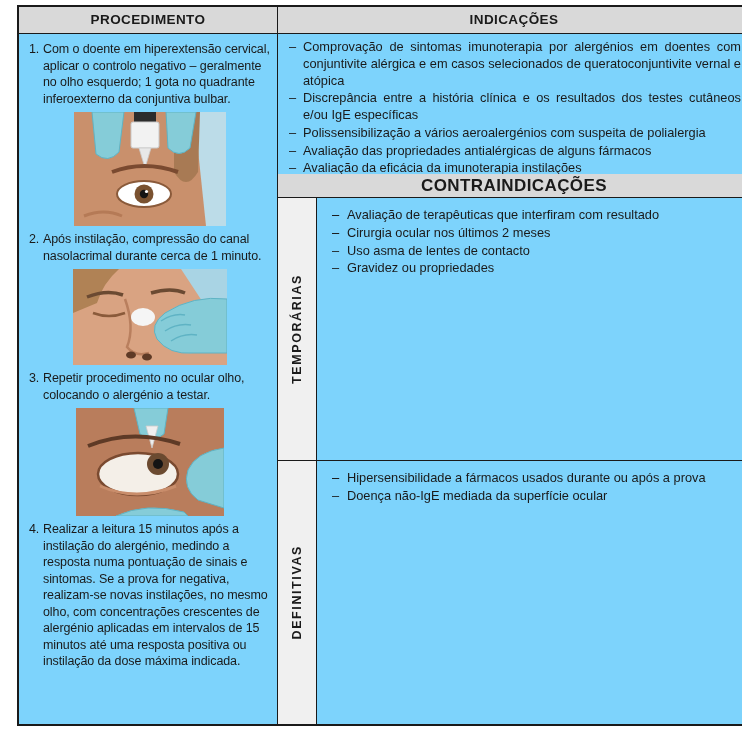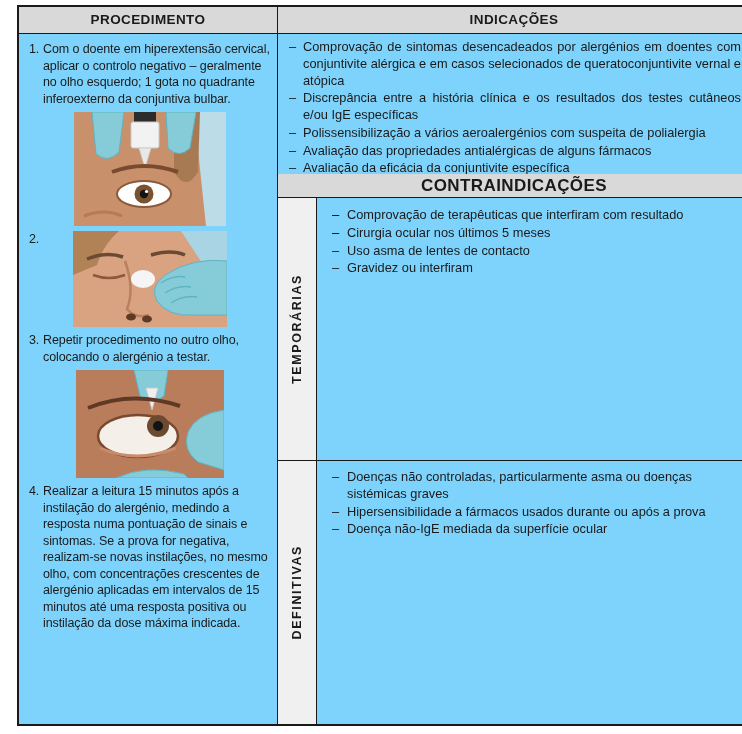--- a/index.html
+++ b/index.html
@@ -72,40 +72,41 @@
         <path d="M38,60 Q70,48 104,60" stroke="#7a4a30" stroke-width="4" fill="none"></path>
         <ellipse cx="70" cy="82" rx="27" ry="13" fill="#ffffff" stroke="#8a5a3a" stroke-width="2"></ellipse>
         <circle cx="70" cy="82" r="9.5" fill="#7a5230"></circle>
         <circle cx="70" cy="82" r="4.2" fill="#141414"></circle>
         <circle cx="72.5" cy="79.5" r="1.6" fill="#ffffff"></circle>
         <path d="M10,104 Q30,96 48,104" stroke="#b57a56" stroke-width="3" fill="none"></path>
       </svg>
 
       <div class="step">
         <span class="step-num">2.</span>
+        <span>Após instilação, compressão do canal nasolacrimal durante cerca de 1 minuto.</span>
       </div>
 
       <svg class="photo" width="154" height="96" viewBox="0 0 154 96">
         <rect width="154" height="96" fill="#d9a382"></rect>
         <polygon points="108,0 154,0 154,70" fill="#a9d4e4"></polygon>
         <path d="M0,0 L46,0 Q30,14 24,34 L0,44 Z" fill="#b08255"></path>
         <path d="M14,28 Q34,20 50,26" stroke="#6b4a32" stroke-width="3.5" fill="none"></path>
         <path d="M78,24 Q98,18 112,24" stroke="#6b4a32" stroke-width="3.5" fill="none"></path>
         <path d="M20,44 Q36,50 52,44" stroke="#8a5a3a" stroke-width="2.5" fill="none"></path>
         <path d="M52,30 Q62,58 54,78 Q62,88 76,84" stroke="#b97f5e" stroke-width="2.5" fill="none"></path>
         <ellipse cx="58" cy="86" rx="5" ry="3.5" fill="#5e3a26"></ellipse>
         <ellipse cx="74" cy="88" rx="5" ry="3.5" fill="#5e3a26"></ellipse>
         <ellipse cx="70" cy="48" rx="12" ry="9" fill="#f5f5f5"></ellipse>
         <path d="M154,30 Q120,26 92,44 Q76,56 84,70 Q96,86 120,84 L154,84 Z" fill="#85ccd8" stroke="#5fb3c4" stroke-width="1"></path>
         <path d="M88,52 Q100,44 112,46 M92,62 Q104,54 118,56 M98,72 Q110,64 124,66" stroke="#5fb3c4" stroke-width="1.5" fill="none"></path>
       </svg>
 
       <div class="step">
         <span class="step-num">3.</span>
-        <span>Repetir procedimento no outro olho, colocando o alergénio a testar.</span>
+        <span>Repetir procedimento no ocular olho, colocando o alergénio a testar.</span>
       </div>
 
       <svg class="photo" width="148" height="108" viewBox="0 0 148 108">
         <rect width="148" height="108" fill="#b97d5c"></rect>
         <path d="M58,0 L92,0 L88,26 Q76,36 64,26 Z" fill="#85ccd8" stroke="#5fb3c4" stroke-width="1"></path>
         <polygon points="70,18 82,18 76,40" fill="#efefef" stroke="#cccccc" stroke-width="0.8"></polygon>
         <path d="M12,38 Q56,20 104,36" stroke="#5e3a26" stroke-width="4" fill="none"></path>
         <ellipse cx="62" cy="66" rx="40" ry="21" fill="#f4efe8" stroke="#7a4a30" stroke-width="2.5"></ellipse>
         <circle cx="82" cy="56" r="11" fill="#6b4a30"></circle>
         <circle cx="82" cy="56" r="5" fill="#141414"></circle>
@@ -120,52 +121,52 @@
       </div>
 
     </div>
   </div>
 
   <div class="right-col">
     <div class="header-cell">INDICAÇÕES</div>
 
     <div class="ind-body">
       <ul class="dash-list">
-        <li><span class="dash">–</span><span>Comprovação de sintomas desencadeados por alergénios em doentes com conjuntivite alérgica e em casos selecionados de queratoconjuntivite vernal e atópica</span></li>
+        <li><span class="dash">–</span><span>Comprovação de sintomas imunoterapia por alergénios em doentes com conjuntivite alérgica e em casos selecionados de queratoconjuntivite vernal e atópica</span></li>
         <li><span class="dash">–</span><span>Discrepância entre a história clínica e os resultados dos testes cutâneos e/ou IgE específicas</span></li>
         <li><span class="dash">–</span><span>Polissensibilização a vários aeroalergénios com suspeita de polialergia</span></li>
         <li><span class="dash">–</span><span>Avaliação das propriedades antialérgicas de alguns fármacos</span></li>
-        <li><span class="dash">–</span><span>Avaliação da eficácia da conjuntivite específica</span></li>
+        <li><span class="dash">–</span><span>Avaliação da eficácia da imunoterapia instilações</span></li>
       </ul>
     </div>
 
     <div class="contra-header">CONTRAINDICAÇÕES</div>
 
     <div class="contra-body">
 
       <div class="label-cell">
         <span>TEMPORÁRIAS</span>
       </div>
       <div class="contra-list">
         <ul class="dash-list">
           <li><span class="dash">–</span></li>
-          <li><span class="dash">–</span><span>Comprovação de terapêuticas que interfiram com resultado</span></li>
+          <li><span class="dash">–</span><span>Avaliação de terapêuticas que interfiram com resultado</span></li>
           <li><span class="dash">–</span></li>
-          <li><span class="dash">–</span><span>Cirurgia ocular nos últimos 5 meses</span></li>
+          <li><span class="dash">–</span><span>Cirurgia ocular nos últimos 2 meses</span></li>
           <li><span class="dash">–</span><span>Uso asma de lentes de contacto</span></li>
-          <li><span class="dash">–</span><span>Gravidez ou interfiram</span></li>
+          <li><span class="dash">–</span><span>Gravidez ou propriedades</span></li>
         </ul>
       </div>
 
       <div class="label-cell row2">
         <span>DEFINITIVAS</span>
       </div>
       <div class="contra-list row2">
         <ul class="dash-list">
-          <li><span class="dash">–</span><span>Doenças não controladas, particularmente asma ou doenças sistémicas graves</span></li>
+          <li><span class="dash">–</span></li>
           <li><span class="dash">–</span><span>Hipersensibilidade a fármacos usados durante ou após a prova</span></li>
           <li><span class="dash">–</span><span>Doença não-IgE mediada da superfície ocular</span></li>
         </ul>
       </div>
 
     </div>
   </div>
 </div>
 
 </body></html>

